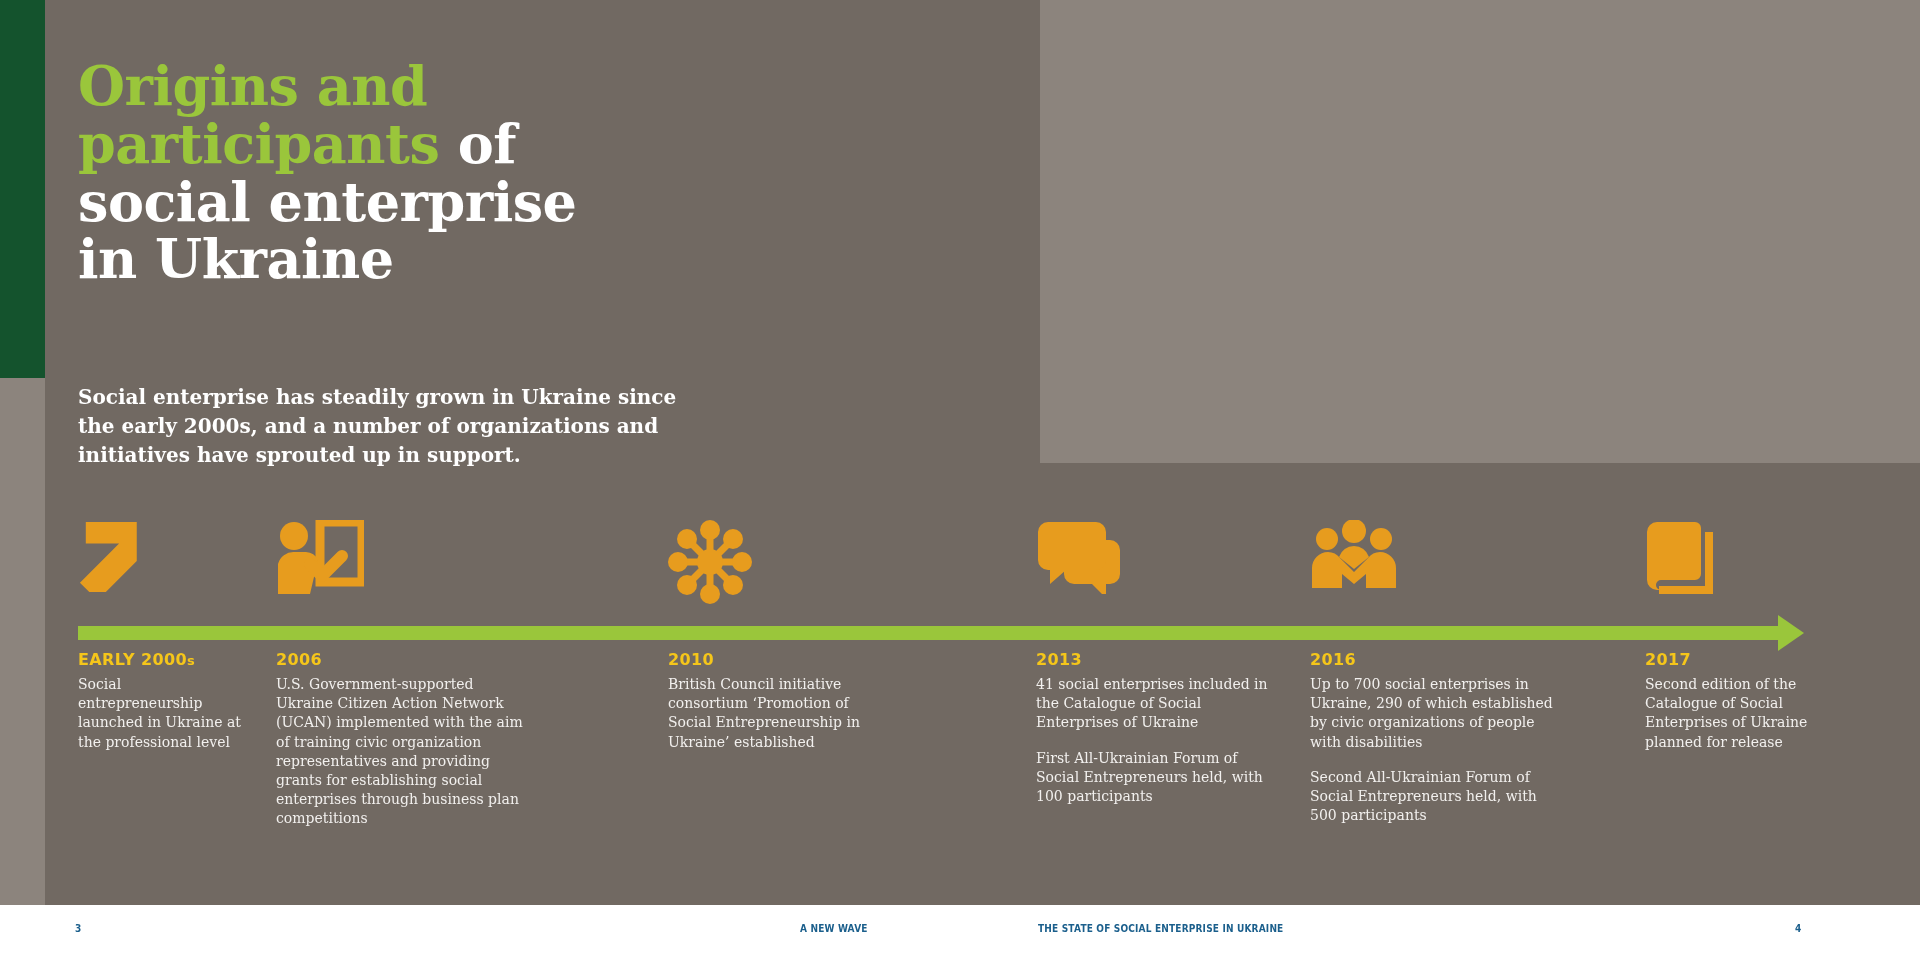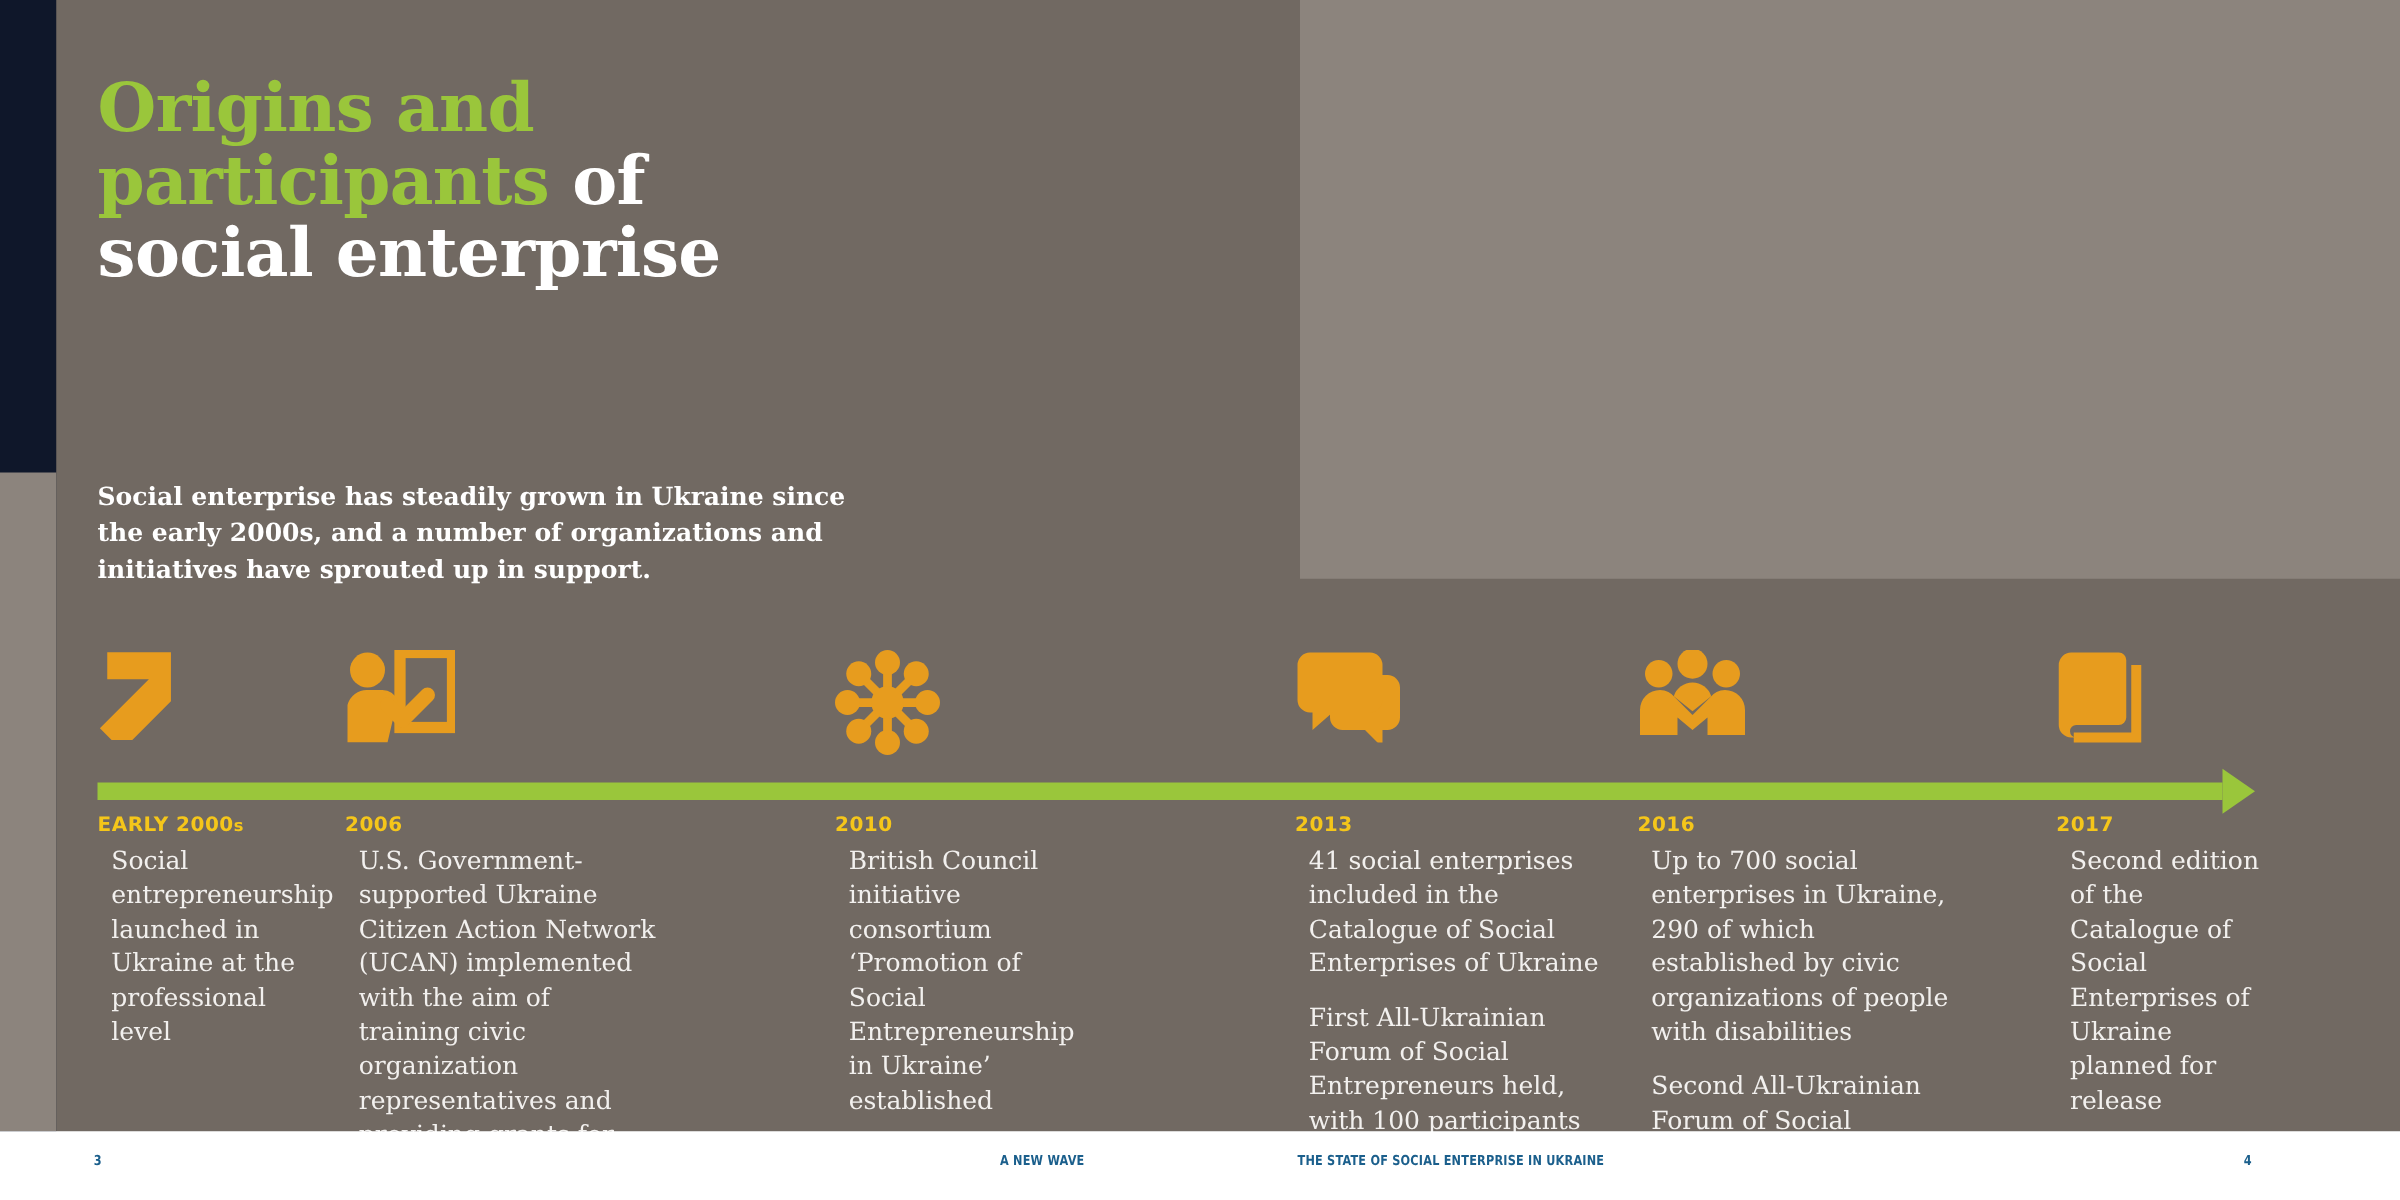--- a/index.html
+++ b/index.html
@@ -12,21 +12,21 @@
     height: 960px;
     overflow: hidden;
     font-family: "Liberation Serif", serif;
     -webkit-font-smoothing: antialiased;
   }
 
   #page {
     position: relative;
     width: 1920px;
     height: 960px;
-    background: #0f172a;
+    background: #14532d;
     overflow: hidden;
   }
 
   
   .plate-dark {
     position: absolute;
     left: 45px;
     top: 0;
     width: 1875px;
     height: 905px;
@@ -136,24 +136,24 @@
     letter-spacing: 0.4px;
     color: #f5c61a;
     margin-bottom: 6px;
     white-space: nowrap;
   }
   .tl-year .suffix {
     font-size: 13px;
   }
   .tl-para {
     font-family: "DejaVu Serif", "Liberation Serif", serif;
-    font-size: 20px;
+    font-size: 14px;
     line-height: 1.37;
     color: #f2f0ee;
-    margin: 0 0 16px 11px;
+    margin: 0 0 16px 0;
   }
   .tl-para:last-child { margin-bottom: 0; }
 
   
   .footer {
     position: absolute;
     left: 0;
     top: 905px;
     width: 1920px;
     height: 55px;
@@ -183,20 +183,21 @@
 
   <div class="plate-dark"></div>
   <div class="plate-light-right"></div>
   <div class="plate-light-left"></div>
   <div class="footer-rule"></div>
 
   <div class="headline">
     <span class="hl-green">Origins and</span><br>
     <span class="hl-green">participants</span><span> of</span><br>
     <span>social enterprise</span><br>
+    <span>in Ukraine</span>
   </div>
 
   <div class="subhead">Social enterprise has steadily grown in Ukraine since the early 2000s, and a number of organizations and initiatives have sprouted up in support.</div>
 
   <div class="timeline">
 
     <div class="tl-axis"></div>
     <div class="tl-arrowhead"></div>
 
     <div class="tl-item" style="left:78px; width:170px;">

